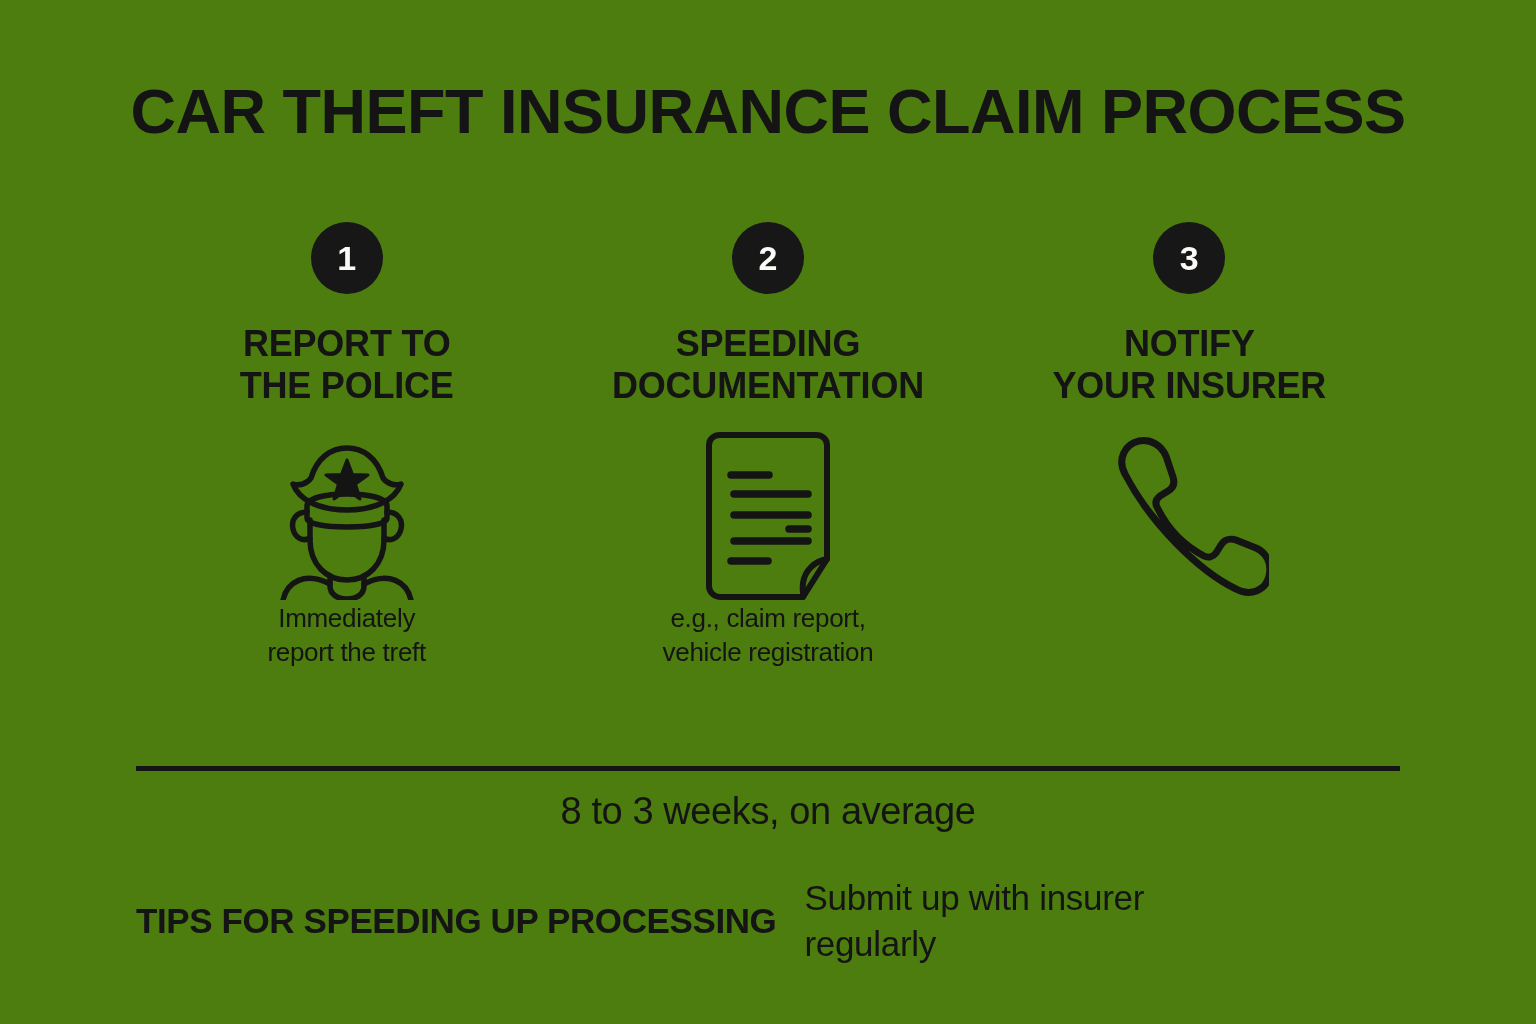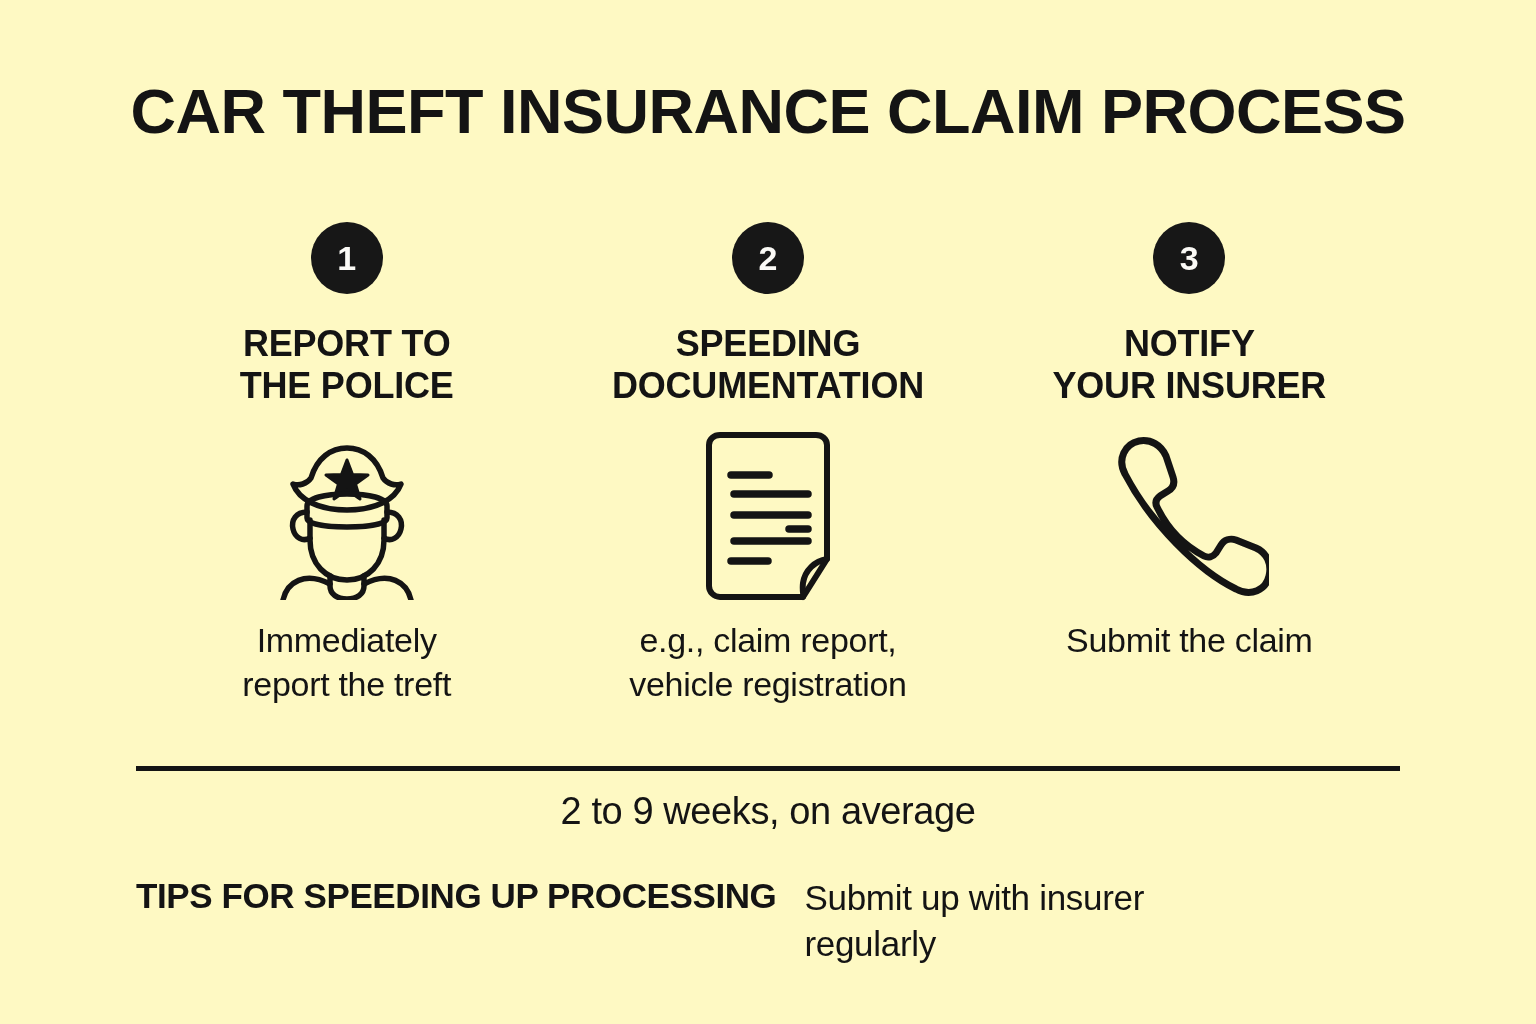--- a/index.html
+++ b/index.html
@@ -7,21 +7,21 @@
   html, body {
     width:1536px; height:1024px;
     background:#FBFAF6;
     font-family:"Liberation Sans", sans-serif;
     color:#141414;
     overflow:hidden;
   }
   .page {
     position:relative;
     width:1536px; height:1024px;
-    background:#fef9c3;
+    background:#4d7c0f;
   }
 
   
   .title {
     position:absolute;
     top:78px; left:0; width:1536px;
     text-align:center;
     font-size:63px;
     font-weight:bold;
     letter-spacing:-0.5px;
@@ -69,23 +69,22 @@
   .icon-wrap {
     margin-top:22px;
     height:172px;
     display:flex;
     align-items:center;
     justify-content:center;
   }
   .icon-wrap svg { display:block; }
 
   .step-caption {
-    margin-top:16px;
-    text-align:center;
-    font-size:34px;
+    text-align:center;
+    font-size:26px;
     font-weight:normal;
     line-height:1.30;
     letter-spacing:-0.3px;
     color:#141414;
     white-space:pre-line;
   }
 
   
   .divider {
     position:absolute;
@@ -104,21 +103,21 @@
     letter-spacing:-0.4px;
     color:#141414;
   }
 
   
   .tips-row {
     position:absolute;
     left:136px; top:875px;
     width:1300px;
     display:flex;
-    align-items:flex-start;
+    align-items:center;
     gap:28px;
   }
   .tips-label {
     font-size:35px;
     font-weight:bold;
     letter-spacing:-0.4px;
     line-height:1.2;
     color:#141414;
     white-space:nowrap;
   }
@@ -206,27 +205,26 @@
                    C58 95 74 112 95 123
                    C99 125 104 124 107 120
                    L112 112
                    C115 107 121 105 127 107
                    L147 115
                    C158 120 163 131 160 143
                    C157 157 142 164 127 156
                    C90 138 42 91 16 41 Z"></path>
         </svg>
       </div>
-      <div class="step-caption">Submit the claim</div>
     </div>
 
   </div>
 
   <div class="divider"></div>
 
-  <div class="duration">2 to 9 weeks, on average</div>
+  <div class="duration">8 to 3 weeks, on average</div>
 
   <div class="tips-row">
     <div class="tips-label">TIPS FOR SPEEDING UP PROCESSING</div>
     <div class="tips-text">Submit up with insurer regularly</div>
   </div>
 
 </div>
 
 </body></html>

